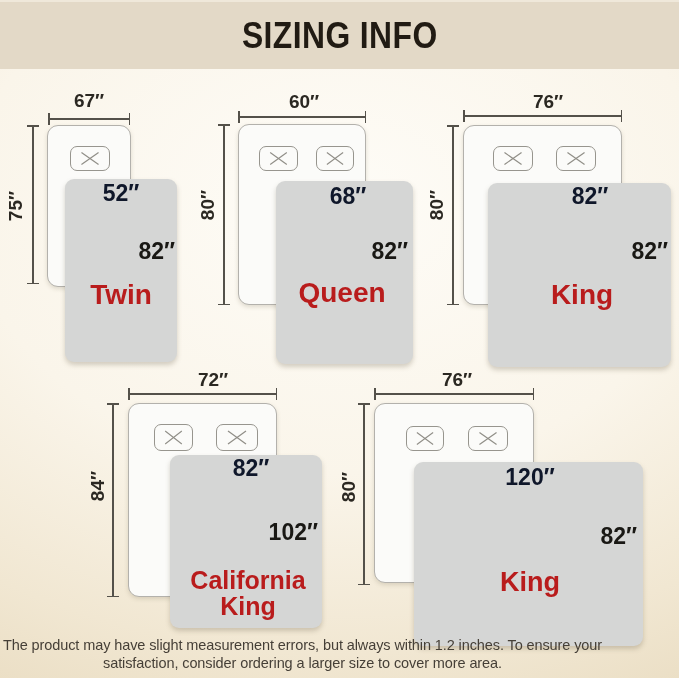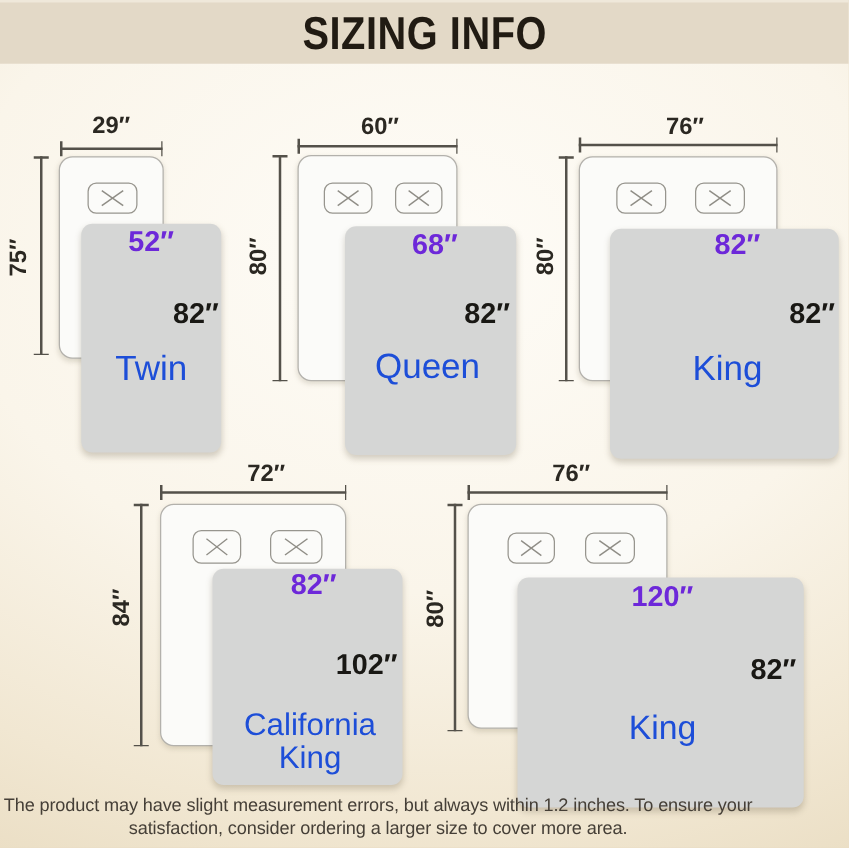--- a/index.html
+++ b/index.html
@@ -3,21 +3,21 @@
 <meta charset="utf-8">
 <style>
   html,body{margin:0;padding:0;}
   body{font-family:"Liberation Sans", sans-serif; background:#e9dcc4;}
   #canvas{
     position:relative;width:679px;height:678px;overflow:hidden;
     background: radial-gradient(130% 95% at 50% 30%, #fefcf7 0%, #faf5ea 42%, #f1e7d2 70%, #e4d5b6 100%);
   }
   
   .banner{
-    position:absolute;left:0;top:0;width:679px;height:51px;
+    position:absolute;left:0;top:0;width:679px;height:69px;
     background:#e3d9c7;border-top:2px solid #efe8da;box-sizing:border-box;
     display:flex;align-items:center;justify-content:center;
   }
   .banner h1{
     margin:0;font-size:37px;font-weight:700;color:#211b13;letter-spacing:0.5px;
     transform:scaleX(.86);white-space:nowrap;
   }
   
   .hdim{position:absolute;height:1.5px;background:#54514a;}
   .hdim::before,.hdim::after{content:"";position:absolute;top:-5px;width:1.5px;height:11.5px;background:#54514a;}
@@ -38,49 +38,49 @@
   .pillow{position:absolute;border:1px solid #97958e;border-radius:7px;box-sizing:border-box;}
   .pillow svg{position:absolute;left:0;top:0;width:100%;height:100%;display:block;}
   .pillow line{stroke:#8f8d86;stroke-width:1.2;}
   
   .blanket{
     position:absolute;background:#d5d6d5;border-radius:9px;
     box-shadow:0 3px 5px rgba(105,94,72,.28);
   }
   .blanket-top-label{
     position:absolute;transform:translate(-50%,-50%);
-    font-size:23px;font-weight:700;color:#6d28d9;white-space:nowrap;
+    font-size:23px;font-weight:700;color:#0f172a;white-space:nowrap;
   }
   .blanket-side-label{
     position:absolute;transform:translateY(-50%);
     font-size:23px;font-weight:700;color:#191814;white-space:nowrap;
   }
   .blanket-name{
     position:absolute;transform:translate(-50%,-50%);
-    font-size:28px;font-weight:400;color:#1d4ed8;text-align:center;
+    font-size:28px;font-weight:700;color:#b91c1c;text-align:center;
     line-height:26px;white-space:nowrap;
   }
   .blanket-name span{display:block;}
   
   .footer{
     position:absolute;left:0;top:636px;width:605px;text-align:center;
     font-size:14.5px;line-height:18px;color:#453f37;letter-spacing:-0.1px;
   }
 </style>
 </head>
 <body>
 
 <div id="canvas">
 
   <div class="banner">
     <h1>SIZING INFO</h1>
   </div>
 
   <div>
-    <span class="dim-label" style="left:89px;top:101px">29″</span>
+    <span class="dim-label" style="left:89px;top:101px">67″</span>
     <div class="hdim" style="left:48px;top:118px;width:82px"></div>
     <span class="dim-label rot" style="left:16px;top:206px">75″</span>
     <div class="vdim" style="left:32px;top:125px;height:159px"></div>
     <div class="bed" style="left:47px;top:125px;width:84px;height:162px">
       <div class="pillow" style="left:22px;top:20px;width:40px;height:25px">
         <svg viewBox="0 0 40 25" preserveAspectRatio="none">
             <line x1="11" y1="6" x2="29" y2="19"></line>
             <line x1="29" y1="6" x2="11" y2="19"></line>
           </svg>
       </div>

